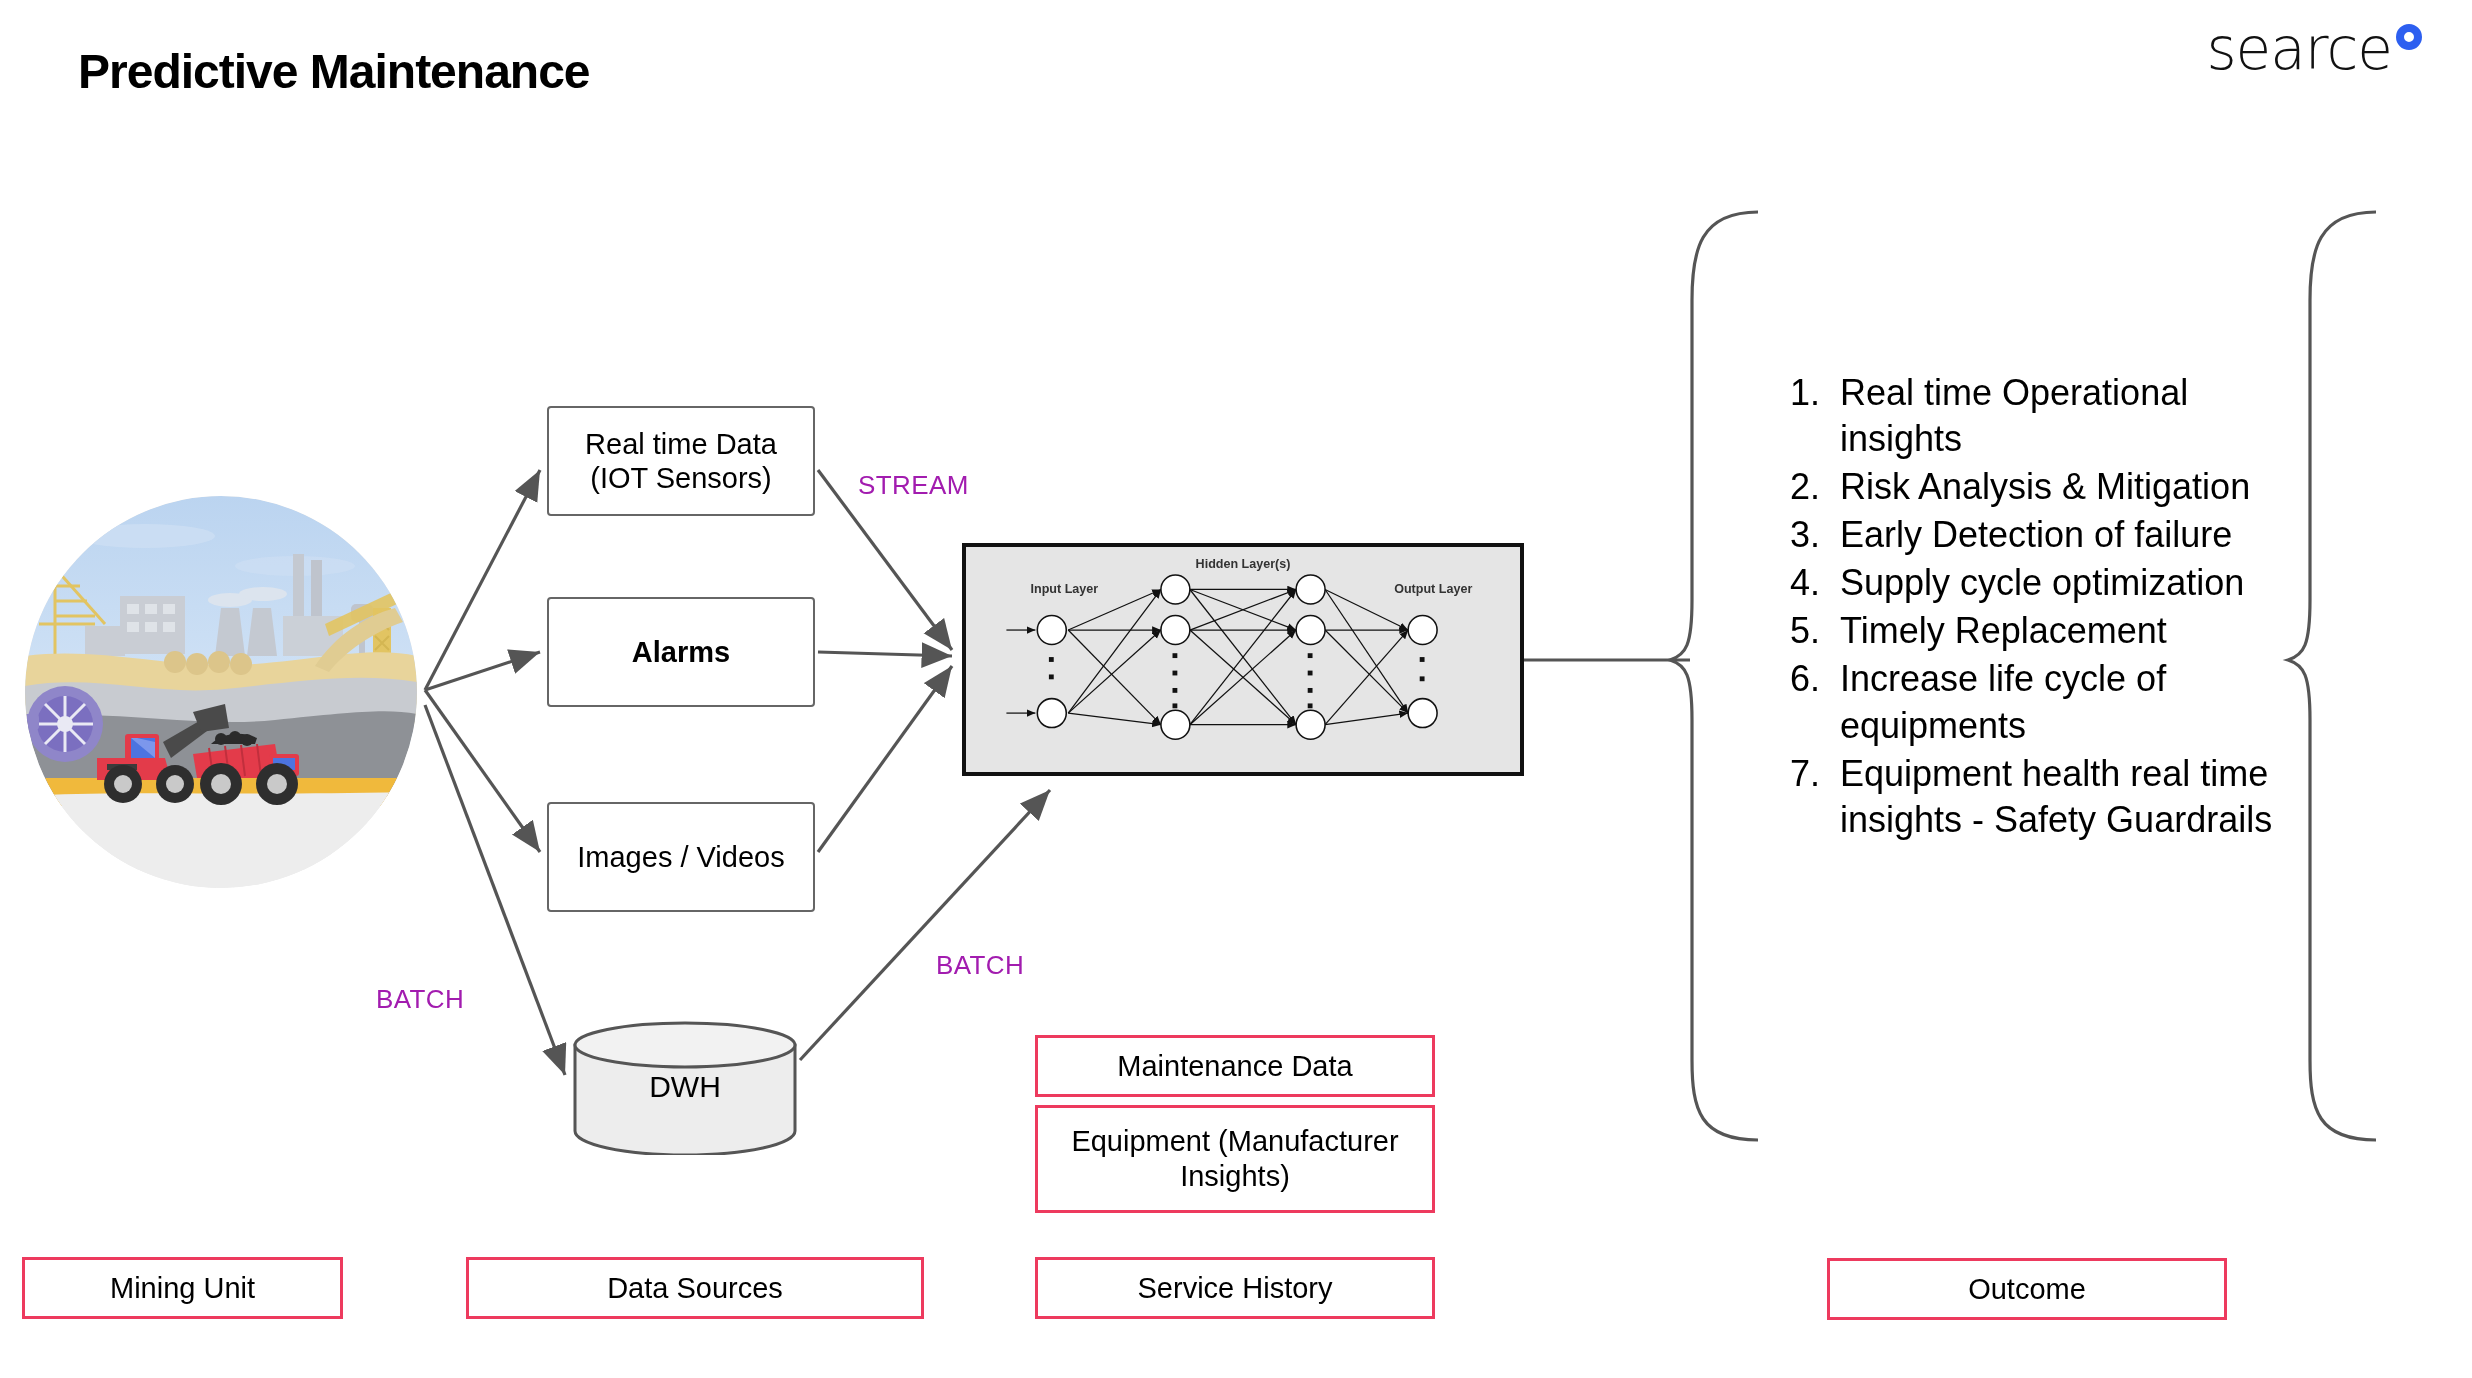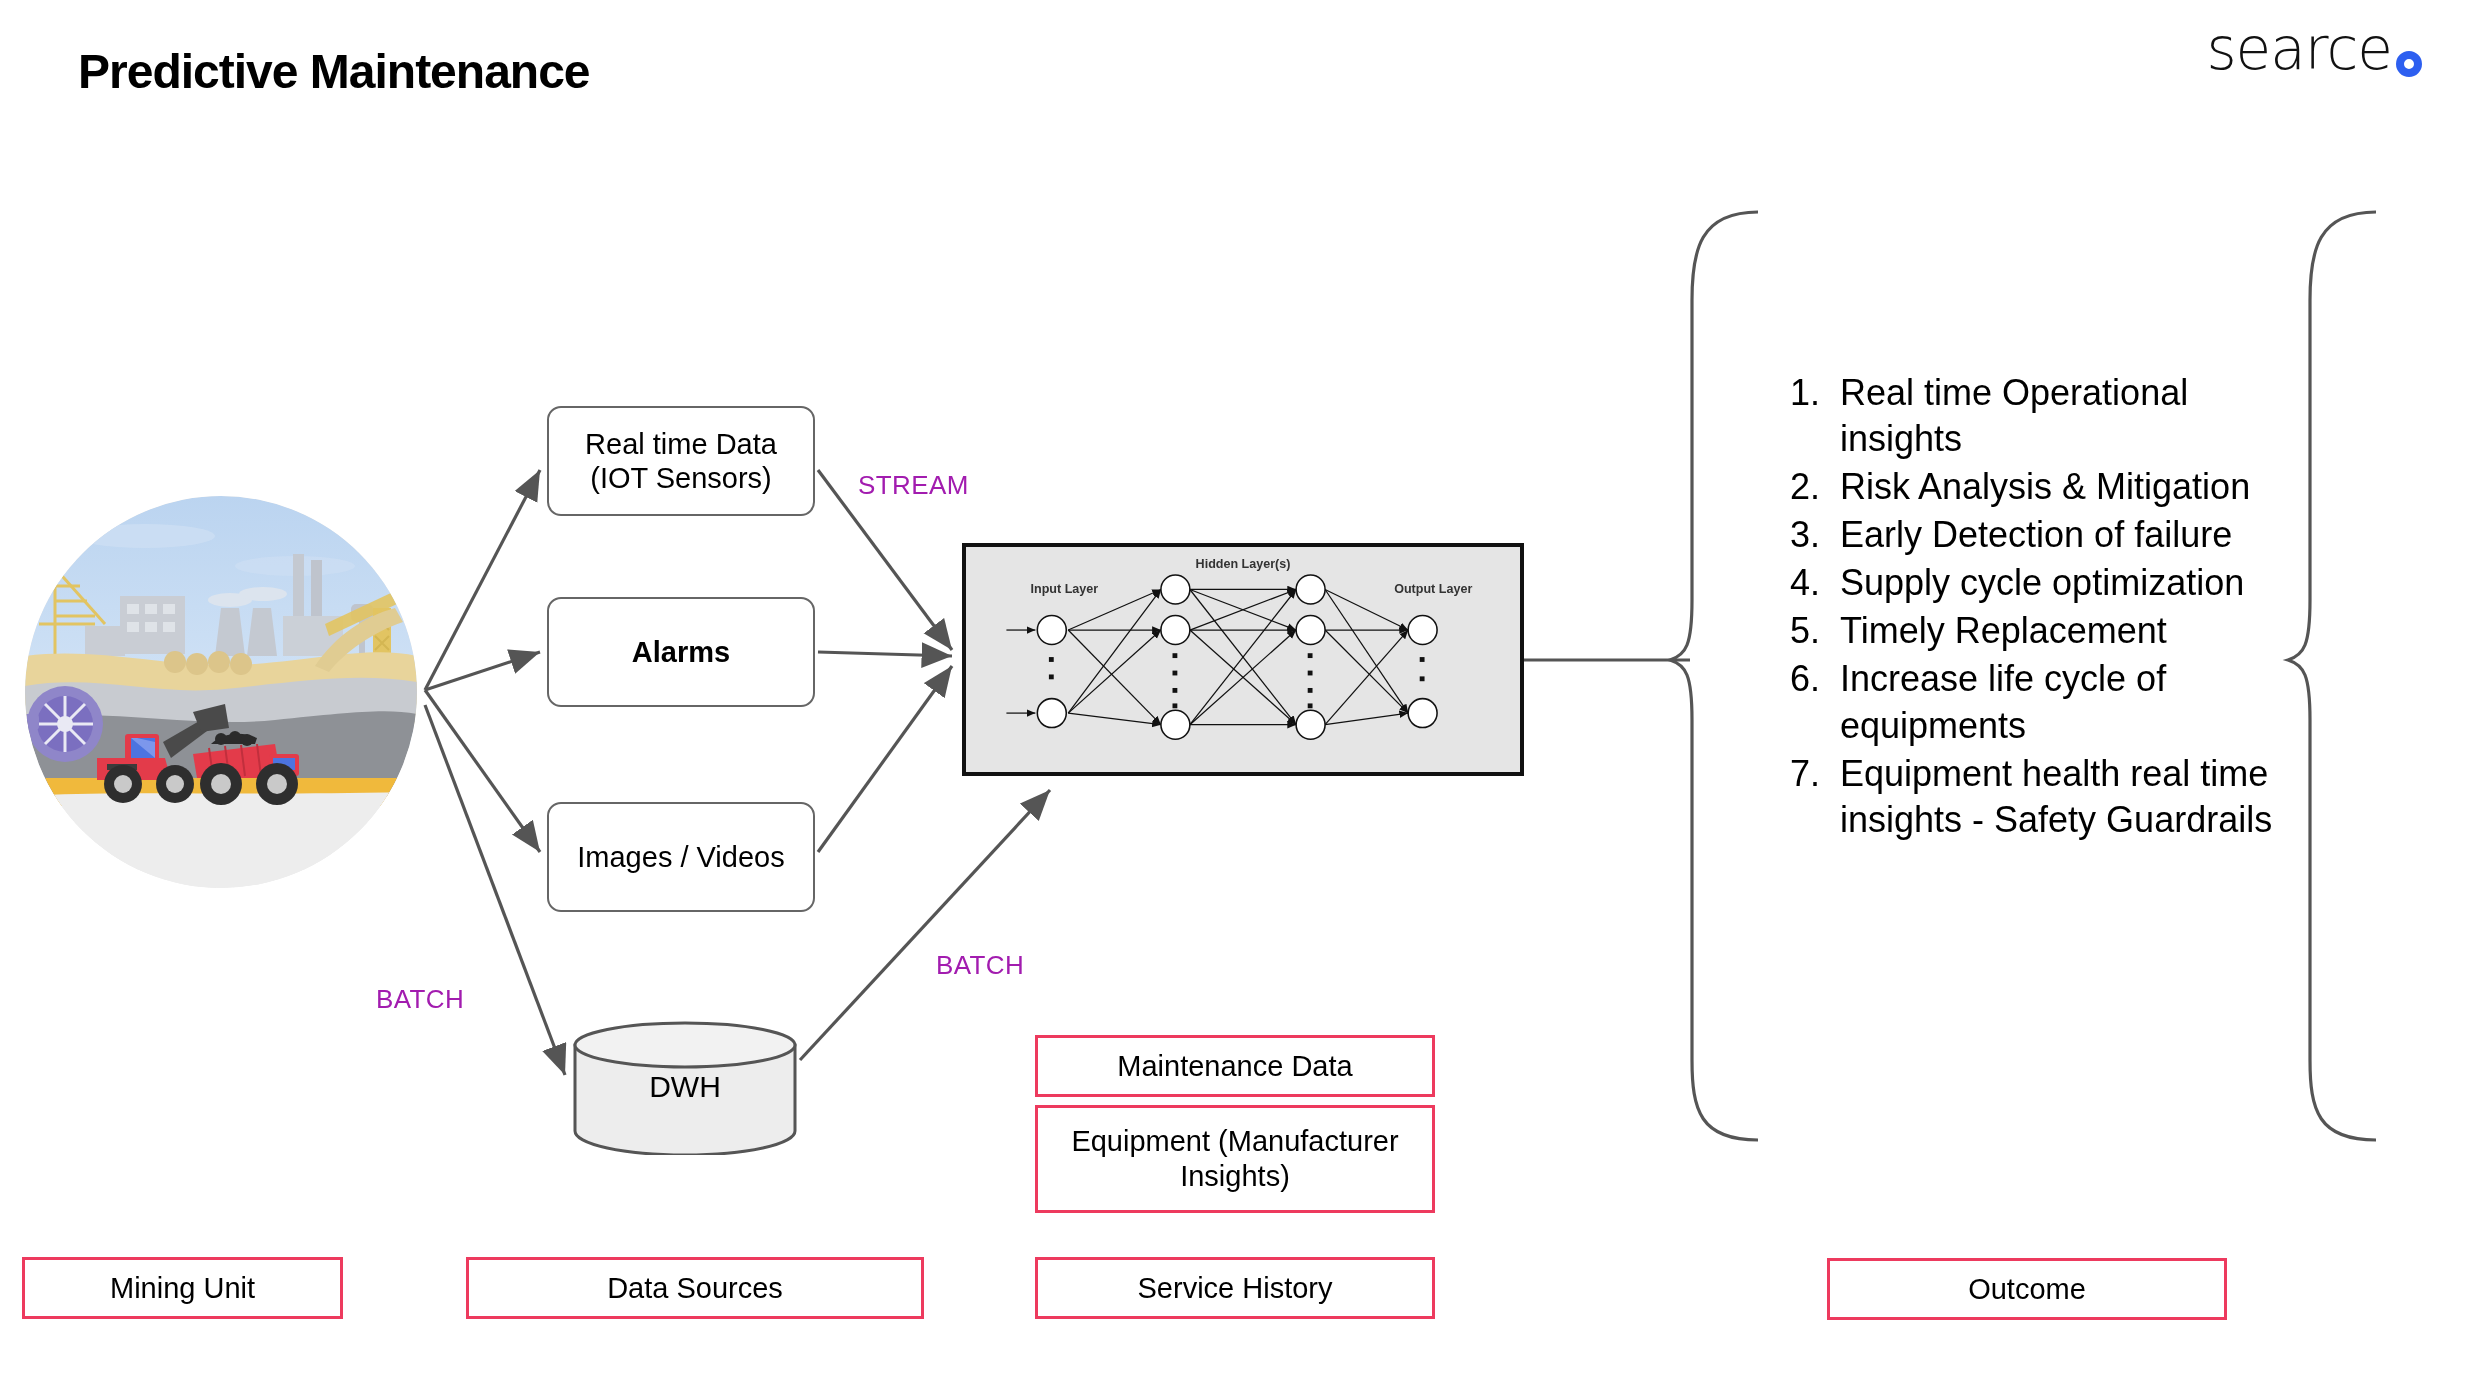--- a/index.html
+++ b/index.html
@@ -3,33 +3,33 @@
 <meta charset="utf-8">
 <style>
   html,body{margin:0;padding:0;background:#ffffff;}
   body{width:2472px;height:1378px;position:relative;overflow:hidden;
        font-family:"Liberation Sans",sans-serif;color:#000;}
   .abs{position:absolute;}
 
   
   #page-title{left:78px;top:48px;font-size:48px;font-weight:bold;letter-spacing:-1px;
               line-height:1;white-space:nowrap;}
-  #brand-logo{right:50px;top:22px;display:flex;align-items:flex-end;}
+  #brand-logo{right:50px;top:22px;display:flex;align-items:flex-start;}
   #brand-logo .wordmark{font-size:58px;line-height:.95;letter-spacing:-1px;color:#111;
                         font-family:"DejaVu Sans",sans-serif;font-weight:300;}
   #brand-logo .ring{width:26px;height:26px;border-radius:50%;border:8px solid #2D5FF0;
                     margin-left:4px;margin-top:2px;box-sizing:border-box;}
 
   
   #mining-unit-illustration{left:25px;top:496px;width:392px;height:392px;border-radius:50%;
        overflow:hidden;background:#EDEDED;}
   #mining-unit-illustration svg{display:block;width:392px;height:392px;}
 
   
-  .src-box{border:2px solid #666;border-radius:14px;background:#fff;
+  .src-box{border:2px solid #666;border-radius:4px;background:#fff;
            display:flex;align-items:center;justify-content:center;text-align:center;
            font-size:29px;line-height:1.18;color:#000;box-sizing:border-box;padding:4px 10px;}
   #src-box-0{left:547px;top:406px;width:268px;height:110px;}
   #src-box-1{left:547px;top:597px;width:268px;height:110px;font-weight:bold;}
   #src-box-2{left:547px;top:802px;width:268px;height:110px;}
 
   
   #dwh-node{left:573px;top:1021px;width:224px;height:134px;}
   #dwh-label{left:573px;top:1070px;width:224px;text-align:center;font-size:30px;}
 

